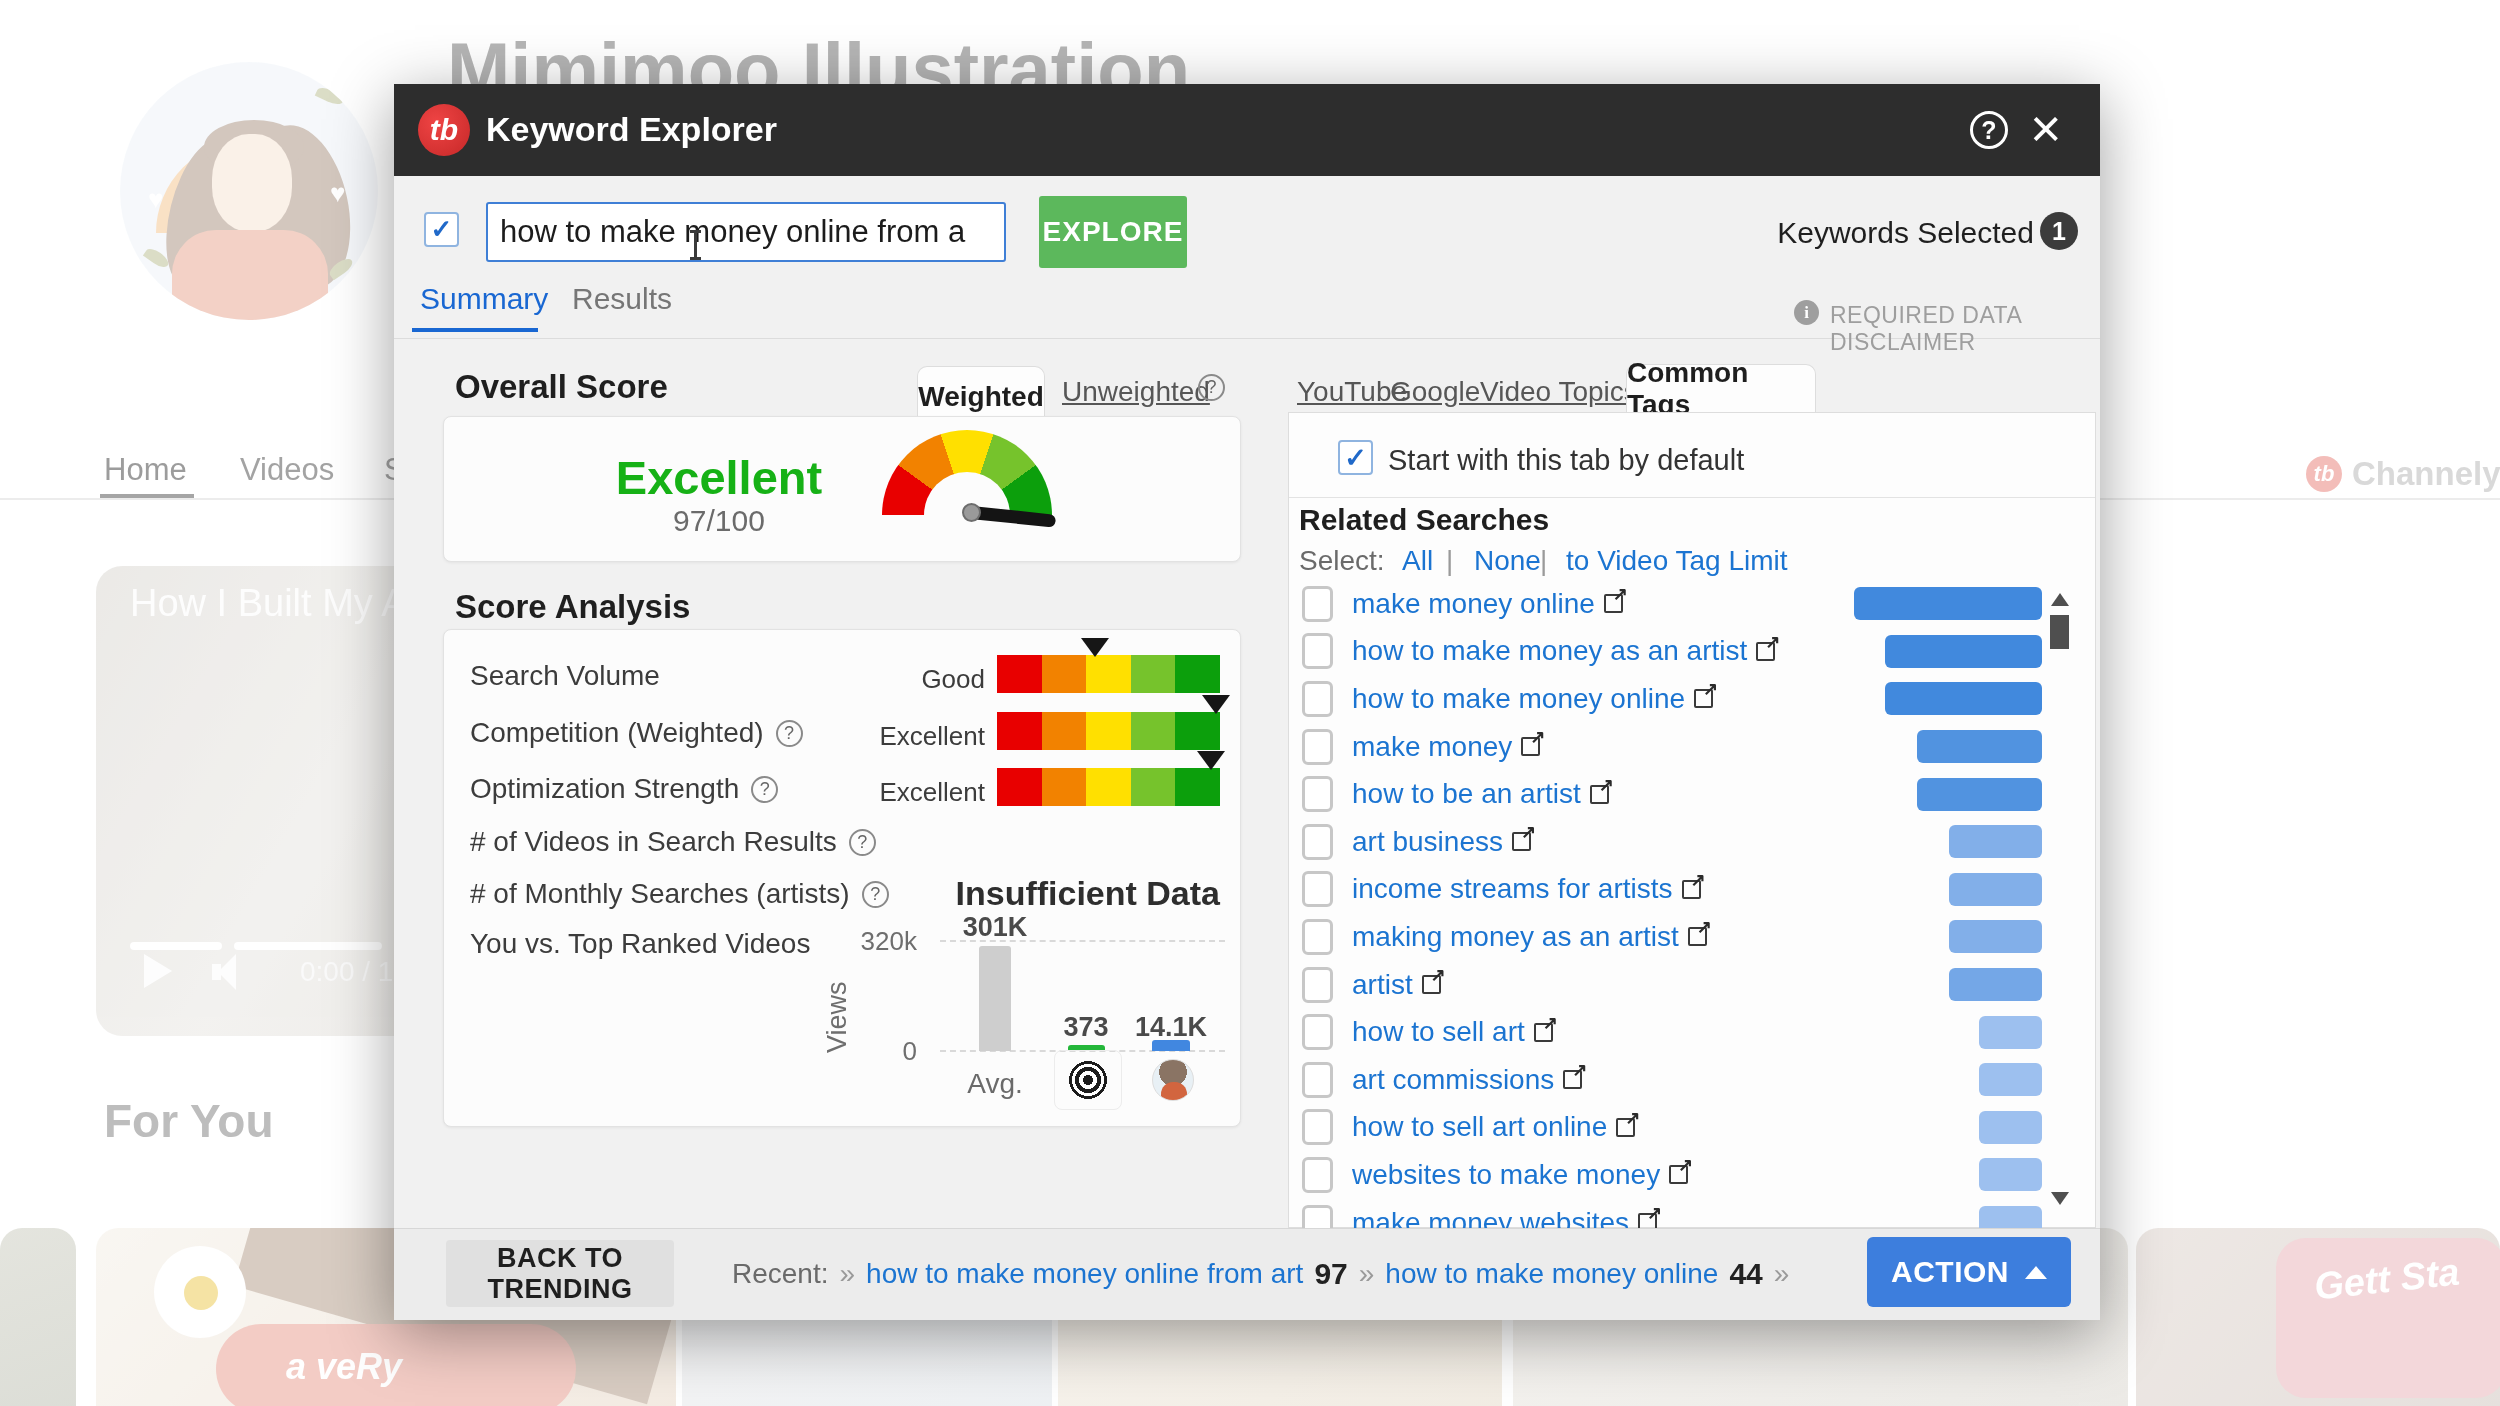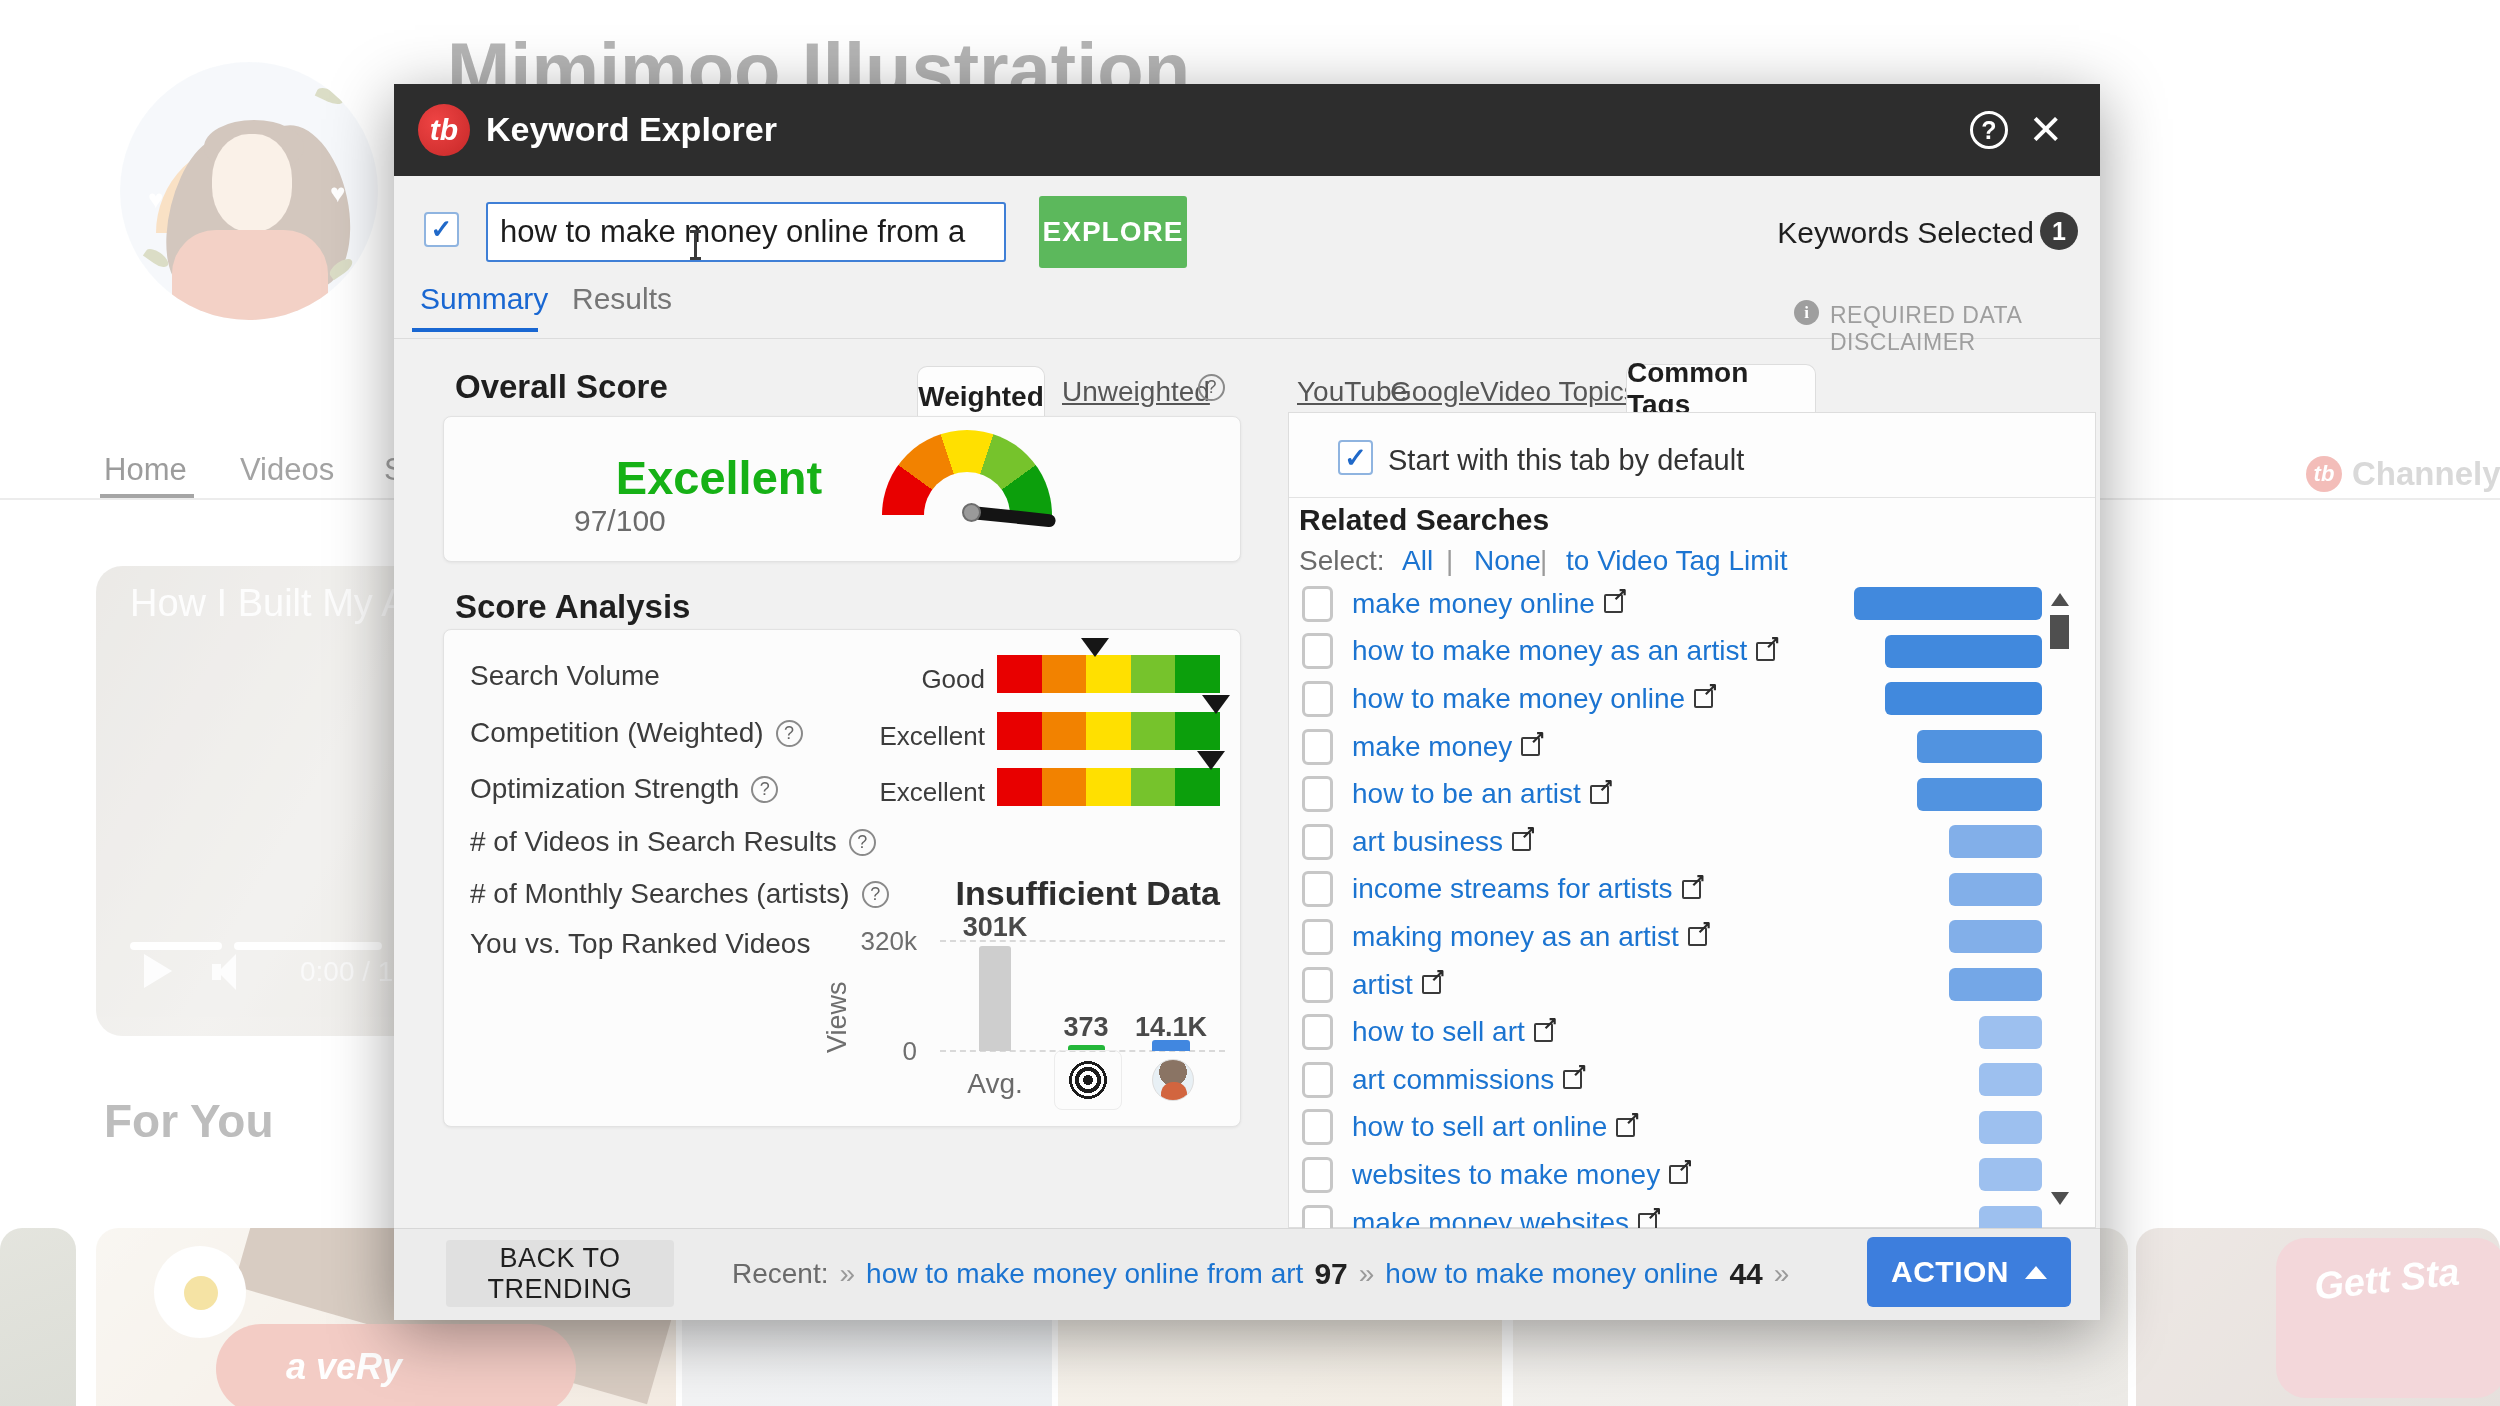--- a/index.html
+++ b/index.html
@@ -65,21 +65,21 @@
   .m-disc{left:1436px;top:218px;font-size:23px;color:#9e9e9e;letter-spacing:.5px}
   
   .h-section{font-size:33px;font-weight:bold;color:#1f1f1f}
   .tab-active{background:#fdfdfd;border:1px solid #ddd;border-bottom:none;border-radius:10px 10px 0 0;
      font-weight:bold;color:#1e1e1e;display:flex;align-items:center;justify-content:center;box-sizing:border-box}
   .link-underline{color:#565656;text-decoration:underline;font-size:28px}
   .qmark{width:27px;height:27px;border:2px solid #8a8a8a;border-radius:50%;box-sizing:border-box;color:#666;
      font-size:18px;text-align:center;line-height:23px;display:inline-block}
   .card{background:#fcfcfc;border:1px solid #e2e2e2;border-radius:8px;box-shadow:0 1px 3px rgba(0,0,0,.06)}
   .score-excellent{left:180px;top:366px;width:290px;text-align:center;font-size:47px;font-weight:bold;color:#16b116}
-  .score-value{left:180px;top:420px;width:290px;font-size:30px;color:#6b6b6b}
+  .score-value{left:180px;top:420px;width:290px;text-align:center;font-size:30px;color:#6b6b6b}
   .gauge{left:488px;top:346px;width:170px;height:86px;overflow:hidden}
   .gauge-ring{position:absolute;left:0;top:0;width:170px;height:170px;border-radius:50%;
      background:conic-gradient(from 270deg,#e80000 0 36deg,#f28200 36deg 72deg,#ffe000 72deg 108deg,#76c32c 108deg 144deg,#0c9f0c 144deg 180deg,transparent 180deg)}
   .gauge-hole{position:absolute;left:42px;top:42px;width:86px;height:86px;border-radius:50%;background:#fcfcfc}
   .needle{left:578px;top:422px;width:84px;height:13px;background:#141414;border-radius:8px;
      transform-origin:0 50%;transform:rotate(6deg)}
   .needle-pivot{left:568px;top:419px;width:19px;height:19px;border-radius:50%;background:#9a9a9a;border:2px solid #6d6d6d;box-sizing:border-box}
   .sa-label{font-size:28px;color:#3c3c3c;white-space:nowrap;display:flex;align-items:center;gap:12px}
   .sa-rating{width:150px;text-align:right;font-size:26px;color:#3c3c3c}
   .seg-bar{width:223px;height:38px;display:flex}
@@ -118,21 +118,21 @@
   .kw-link{display:flex;align-items:center;gap:9px}
   .ext{position:relative;width:19px;height:19px;border:2px solid #3a3a3a;border-radius:2px;display:inline-block;box-sizing:border-box}
   .ext i{position:absolute;right:-7px;top:-13px;font-style:normal;font-size:18px;color:#2b2b2b;background:transparent;font-weight:bold}
   .kw-bar{position:absolute;right:54px;height:33px;border-radius:6px}
   .sb-up{left:1657px;top:509px;width:0;height:0;border-left:9px solid transparent;border-right:9px solid transparent;border-bottom:13px solid #4f4f4f}
   .sb-thumb{left:1656px;top:531px;width:19px;height:34px;background:#4f4f4f}
   .sb-down{left:1657px;top:1108px;width:0;height:0;border-left:9px solid transparent;border-right:9px solid transparent;border-top:13px solid #4f4f4f}
   
   .m-footer{left:0;top:1144px;width:1706px;height:92px;background:#ececec;border-top:1px solid #d7d7d7;box-sizing:border-box}
   .f-back{left:52px;top:1156px;width:228px;height:67px;background:#e0e0e0;border:none;border-radius:4px;
-     color:#1f1f1f;font-size:27px;font-weight:normal;display:flex;align-items:center;justify-content:center;letter-spacing:.5px}
+     color:#1f1f1f;font-size:27px;font-weight:bold;display:flex;align-items:center;justify-content:center;letter-spacing:.5px}
   .f-recent{left:338px;top:1160px;height:60px;display:flex;align-items:center;gap:11px}
   .f-score{font-size:30px;color:#222;font-weight:600}
   .f-action{left:1473px;top:1153px;width:204px;height:70px;background:#3d7edd;border:none;border-radius:6px;
      color:#fff;font-size:30px;font-weight:bold;display:flex;align-items:center;justify-content:center;gap:16px;letter-spacing:.5px}
   .f-action-caret{width:0;height:0;border-left:11px solid transparent;border-right:11px solid transparent;border-bottom:13px solid #ffffff}
 </style>
 </head>
 <body>
 
 <div class="abs bg-title">Mimimoo Illustration</div>

